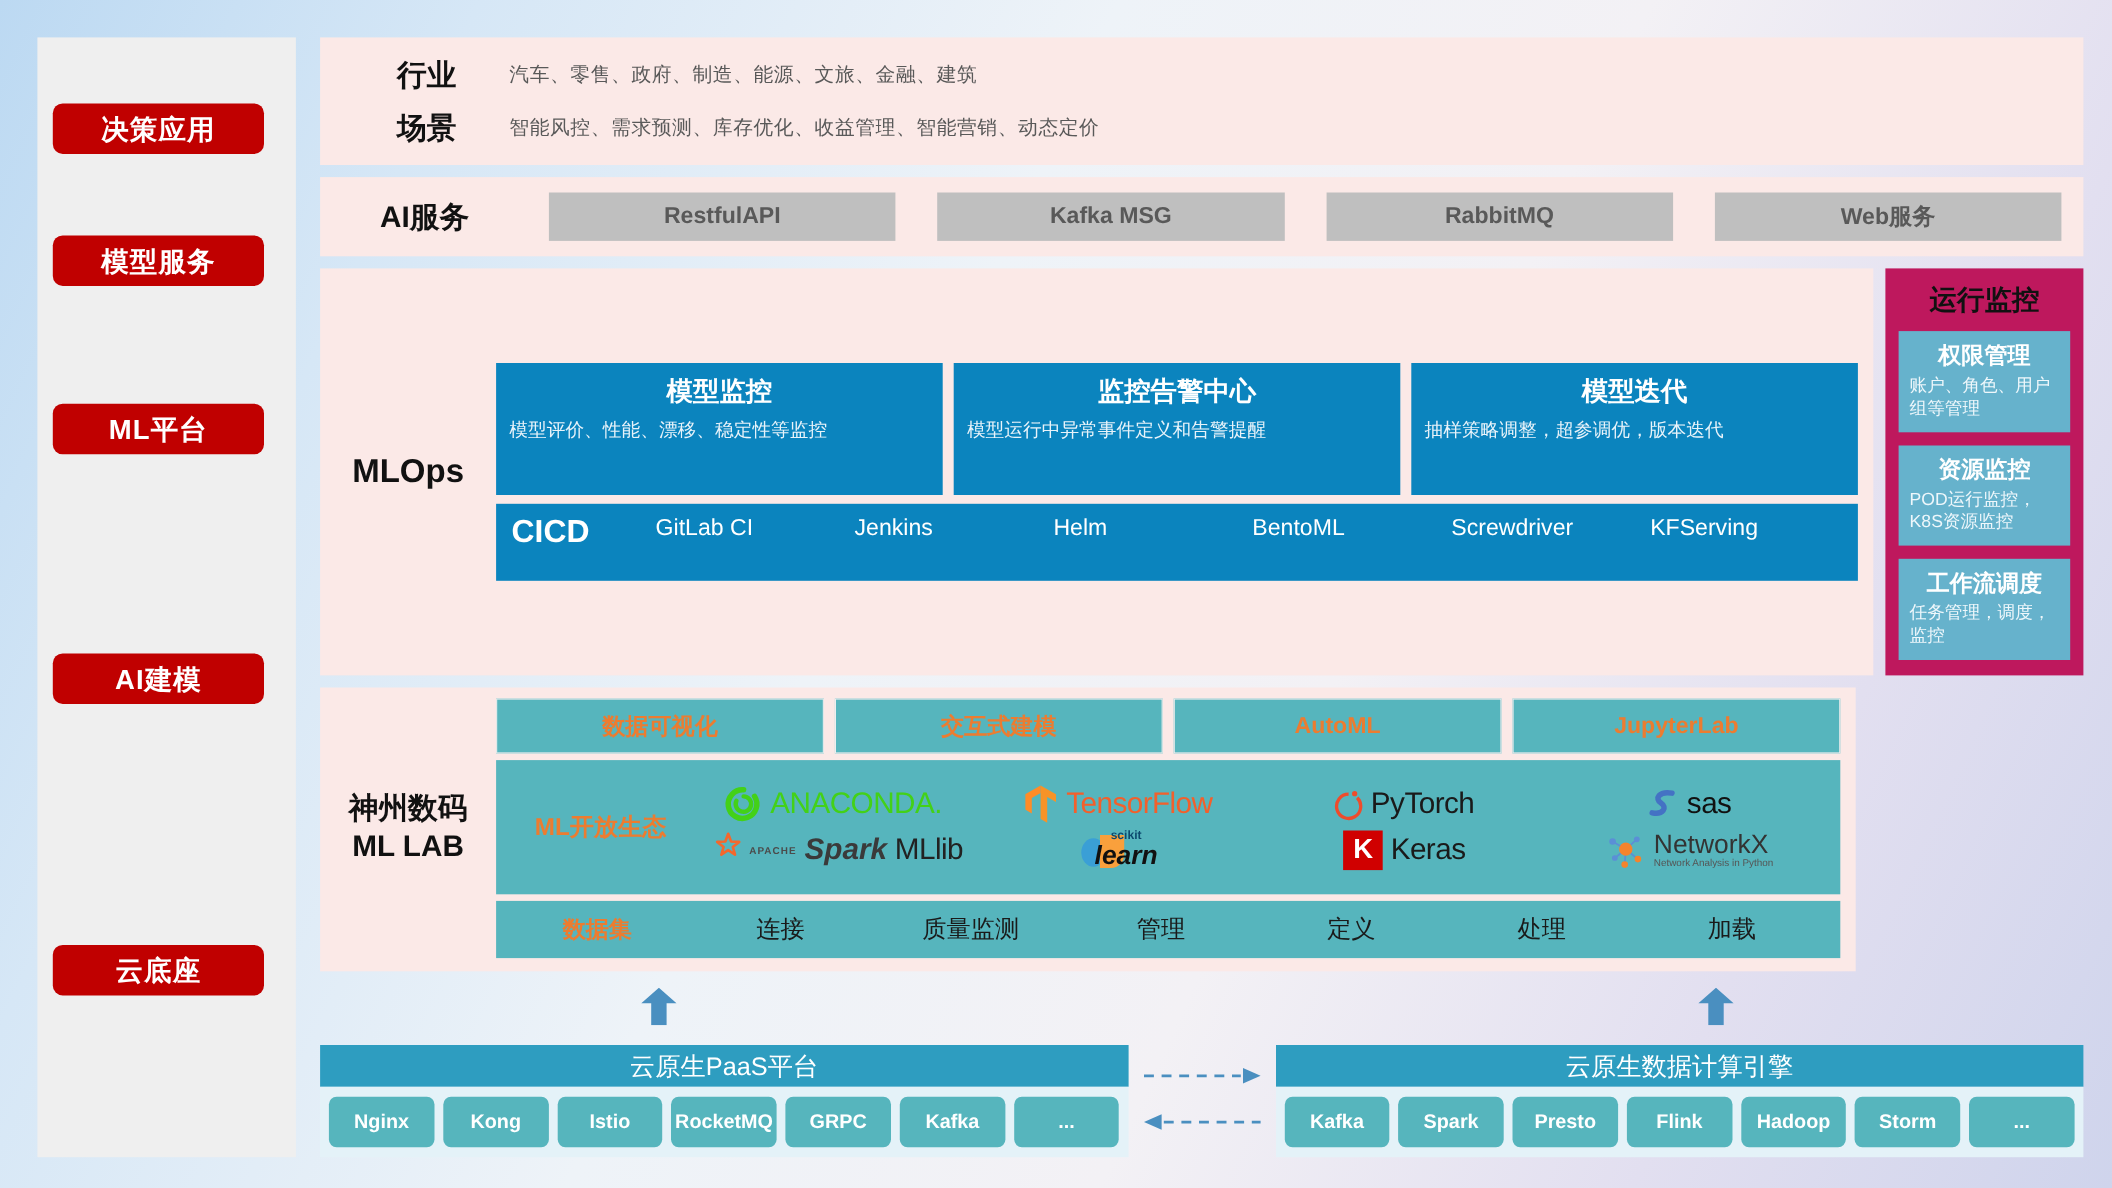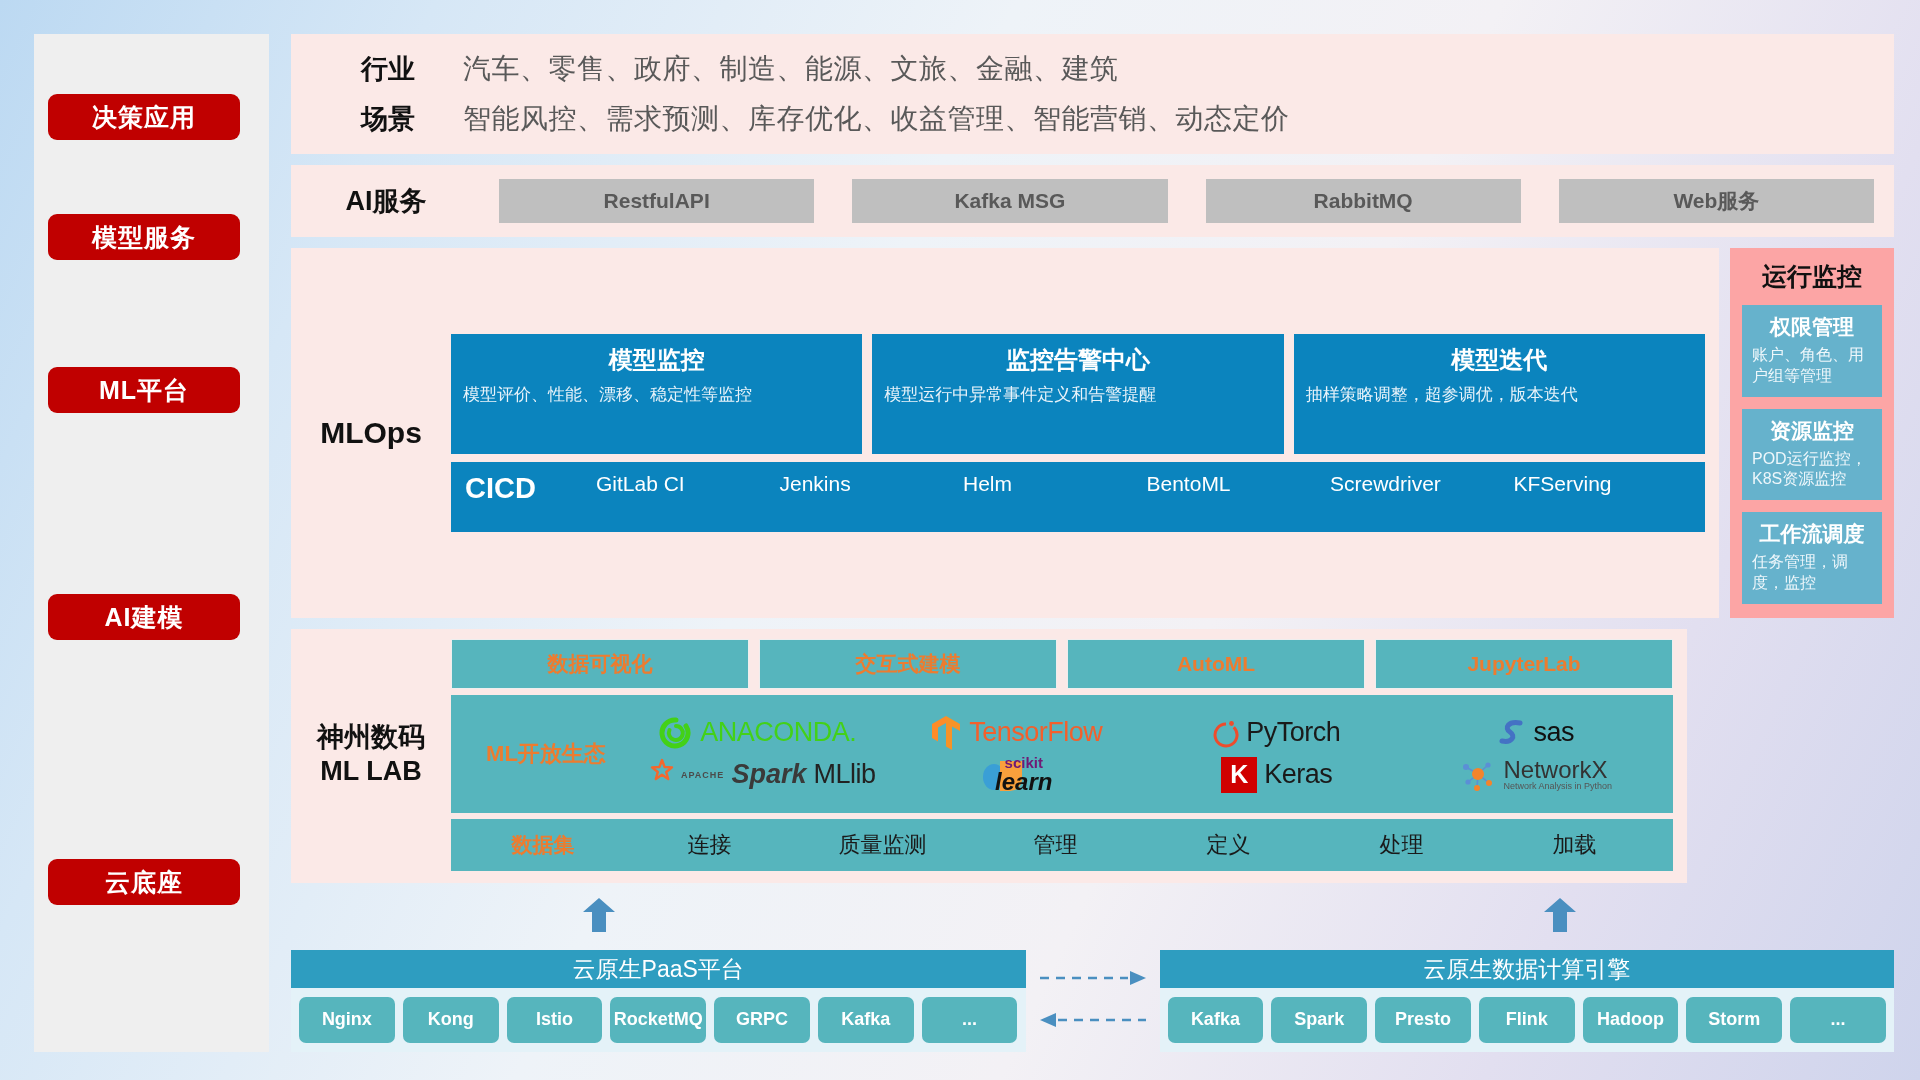--- a/index.html
+++ b/index.html
@@ -67,21 +67,21 @@
   }
 
   
   #band-apps { padding: 16px 22px; flex-direction: column; gap: 12px; }
   .kv-row { display: flex; align-items: center; width: 100%; }
   .kv-key {
     width: 150px; flex: none;
     font-size: 27px; font-weight: bold; color: #111;
     text-align: center;
   }
-  .kv-val { font-size: 28px; color: #595959; letter-spacing: 0.5px; }
+  .kv-val { font-size: 18px; color: #595959; letter-spacing: 0.5px; }
 
   
   #band-svc { padding: 14px 20px; gap: 14px; }
   #band-svc .band-label { width: 150px; }
   .svc-list { display: flex; flex: 1; gap: 38px; margin-left: 24px; }
   .svc-chip {
     flex: 1;
     height: 44px;
     background: #bfbfbf;
     color: #595959;
@@ -118,22 +118,22 @@
     overflow: hidden;
   }
   .cicd-title { color: #fff; font-size: 29px; font-weight: bold; flex: none; width: 125px; }
   .cicd-item {
     flex: 1; color: #fff; font-size: 21px; text-align: left;
     line-height: 1.15; word-break: break-all;
   }
 
   
   #panel-monitor {
-    width: 164px; flex: none;
-    background: #fca5a5;
+    width: 180px; flex: none;
+    background: #be185d;
     padding: 12px 12px 14px;
     display: flex; flex-direction: column; gap: 12px;
   }
   .panel-title {
     font-size: 25px; font-weight: bold; color: #111; text-align: center;
   }
   .panel-card {
     background: #66b2cc;
     padding: 8px 10px 10px;
     flex: 1;
@@ -370,21 +370,21 @@
                 <span style="font-size:27px;color:#3a3a3a;font-style:italic;font-weight:bold">Spark</span>
                 <span class="logo-text" style="color:#222;font-weight:400">MLlib</span>
               </div>
 
               <div class="logo">
                 <svg width="42" height="40" viewBox="0 0 42 40">
                   <ellipse cx="12" cy="22" rx="11" ry="13" fill="#3a9fd6"></ellipse>
                   <path d="M18 6 h22 v18 a12 12 0 0 1 -12 12 h-10 z" fill="#f9a03c"></path>
                 </svg>
                 <div style="margin-left:-36px;text-align:center;line-height:1">
-                  <div style="font-size:15px;color:#701a75;font-weight:bold">scikit</div>
+                  <div style="font-size:11px;color:#0c4a6e;font-weight:bold">scikit</div>
                   <div style="font-size:24px;color:#111;font-style:italic;font-weight:bold">learn</div>
                 </div>
               </div>
 
               <div class="logo">
                 <span style="display:flex;align-items:center;justify-content:center;width:36px;height:36px;background:#d00000;color:#fff;font-size:25px;font-weight:bold">K</span>
                 <span class="logo-text" style="color:#1a1a1a;font-weight:400">Keras</span>
               </div>
 
               <div class="logo">

